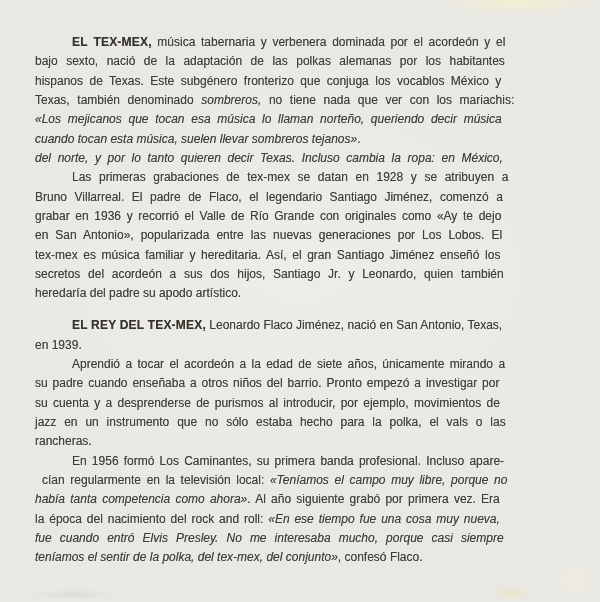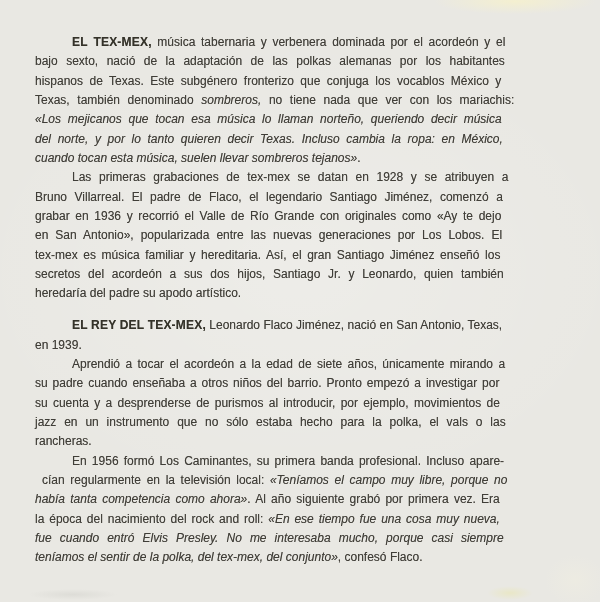--- a/index.html
+++ b/index.html
@@ -63,22 +63,22 @@
   <div class="smudge smudge-bottom-right"></div>
   <div class="smudge smudge-bottom-left"></div>
   <div class="smudge smudge-bottom-corner"></div>
   <div class="article">
       <div class="para">
         <div class="tline indent just"><span class="measure" style="word-spacing: 2.34375px;"><span class="b">EL TEX-MEX,</span><span class="n"> música tabernaria y verbenera dominada por el acordeón y el</span></span></div>
         <div class="tline just"><span class="measure" style="word-spacing: 5.13281px;"><span class="n">bajo sexto, nació de la adaptación de las polkas alemanas por los habitantes</span></span></div>
         <div class="tline just"><span class="measure" style="word-spacing: 3.11506px;"><span class="n">hispanos de Texas. Este subgénero fronterizo que conjuga los vocablos México y</span></span></div>
         <div class="tline just"><span class="measure" style="word-spacing: 4.27557px;"><span class="n">Texas, también denominado </span><span class="i">sombreros,</span><span class="n"> no tiene nada que ver con los mariachis:</span></span></div>
         <div class="tline just"><span class="measure" style="word-spacing: 3.37216px;"><span class="i">«Los mejicanos que tocan esa música lo llaman norteño, queriendo decir música</span></span></div>
+        <div class="tline"><span class="measure"><span class="i">cuando tocan esta música, suelen llevar sombreros tejanos»</span><span class="n">.</span></span></div>
         <div class="tline just"><span class="measure" style="word-spacing: 3.28906px;"><span class="i">del norte, y por lo tanto quieren decir Texas. Incluso cambia la ropa: en México,</span></span></div>
-        <div class="tline"><span class="measure"><span class="i">cuando tocan esta música, suelen llevar sombreros tejanos»</span><span class="n">.</span></span></div>
       </div>
       <div class="para">
         <div class="tline indent just"><span class="measure" style="word-spacing: 4.28906px;"><span class="n">Las primeras grabaciones de tex-mex se datan en 1928 y se atribuyen a</span></span></div>
         <div class="tline just"><span class="measure" style="word-spacing: 4.16193px;"><span class="n">Bruno Villarreal. El padre de Flaco, el legendario Santiago Jiménez, comenzó a</span></span></div>
         <div class="tline just"><span class="measure" style="word-spacing: 2.30208px;"><span class="n">grabar en 1936 y recorrió el Valle de Río Grande con originales como «Ay te dejo</span></span></div>
         <div class="tline just"><span class="measure" style="word-spacing: 3.64489px;"><span class="n">en San Antonio», popularizada entre las nuevas generaciones por Los Lobos. El</span></span></div>
         <div class="tline just"><span class="measure" style="word-spacing: 2.26432px; margin-top: 9px;"><span class="n">tex-mex es música familiar y hereditaria. Así, el gran Santiago Jiménez enseñó los</span></span></div>
         <div class="tline just"><span class="measure" style="word-spacing: 4.36719px;"><span class="n">secretos del acordeón a sus dos hijos, Santiago Jr. y Leonardo, quien también</span></span></div>
         <div class="tline"><span class="measure"><span class="n">heredaría del padre su apodo artístico.</span></span></div>
       </div>

